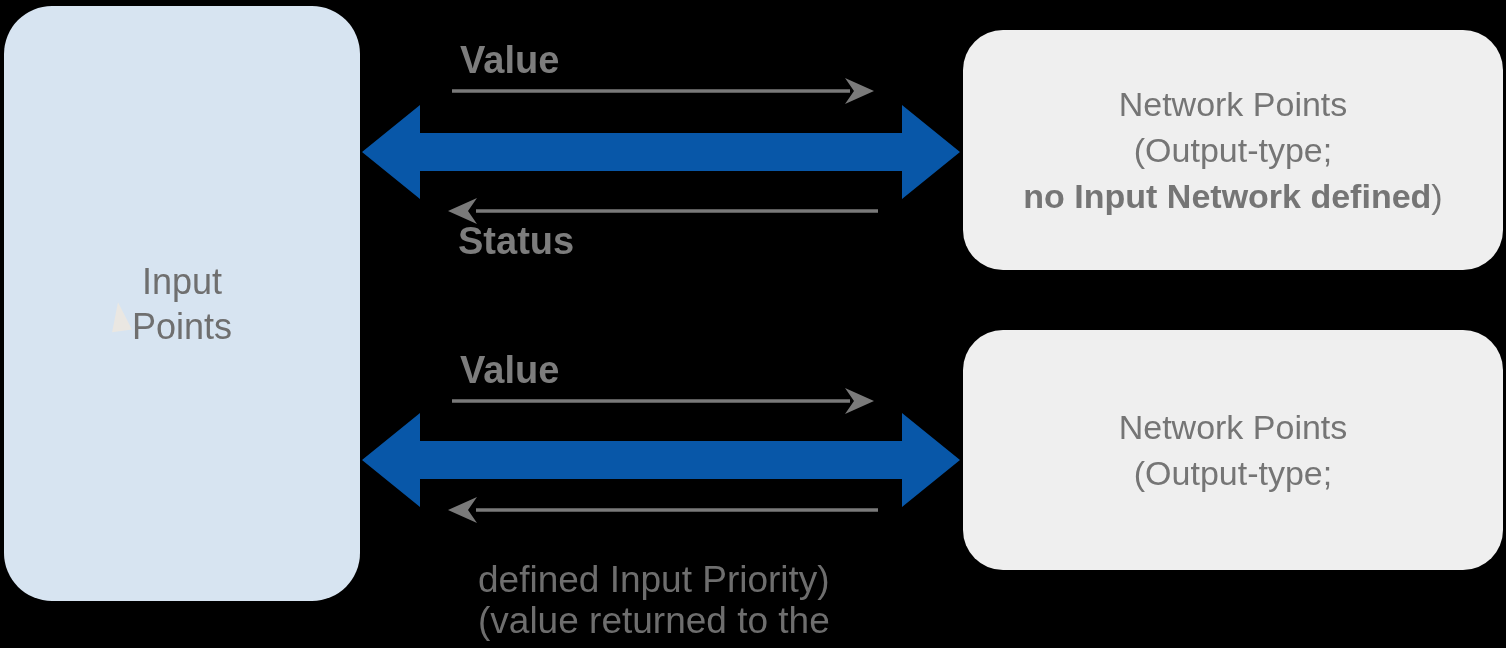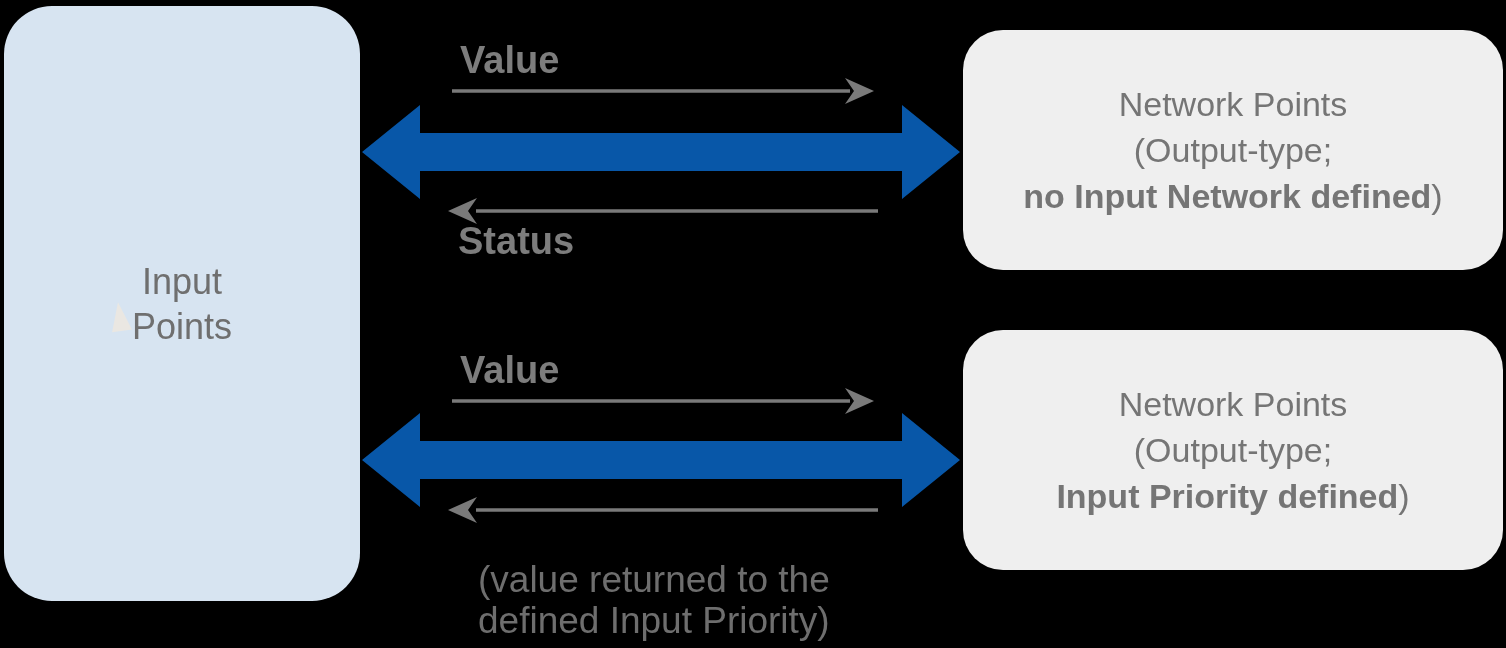--- a/index.html
+++ b/index.html
@@ -102,21 +102,20 @@
 
   <div class="box net-box net-box-top">
     <span class="line">Network Points</span>
     <span class="line">(Output-type;</span>
     <span class="line"><b>no Input Network defined</b><span>)</span></span>
   </div>
 
   <div class="box net-box net-box-bottom">
     <span class="line">Network Points</span>
     <span class="line">(Output-type;</span>
-    <span class="line"><b>Input Priority defined</b><span>)</span></span>
   </div>
 
   <div class="lbl lbl-value-top">Value</div>
 
   <svg class="arrow-svg value-arrow-top" width="426" height="28" viewBox="0 0 426 28">
     <line x1="2" y1="14" x2="400" y2="14" stroke="#7a7a7a" stroke-width="3.5"></line>
     <path d="M395,1 L424,14 L395,27 L404,14 Z" fill="#7a7a7a"></path>
   </svg>
 
   <svg class="arrow-svg blue-arrow-top" width="600" height="96" viewBox="0 0 600 96">
@@ -141,17 +140,17 @@
     <path d="M1,48 L59,1 L59,29 L541,29 L541,1 L599,48 L541,95 L541,67 L59,67 L59,95 Z" fill="#0857a8"></path>
   </svg>
 
   <svg class="arrow-svg status-arrow-bottom" width="434" height="28" viewBox="0 0 434 28">
     <line x1="30" y1="14" x2="432" y2="14" stroke="#7a7a7a" stroke-width="3.5"></line>
     <path d="M31,1 L2,14 L31,27 L22,14 Z" fill="#7a7a7a"></path>
   </svg>
 
 
   <div class="note">
+    <span class="line">defined Input Priority)</span>
     <span class="line">(value returned to the</span>
-    <span class="line">defined Input Priority)</span>
   </div>
 
 </div>
 
 </body></html>

